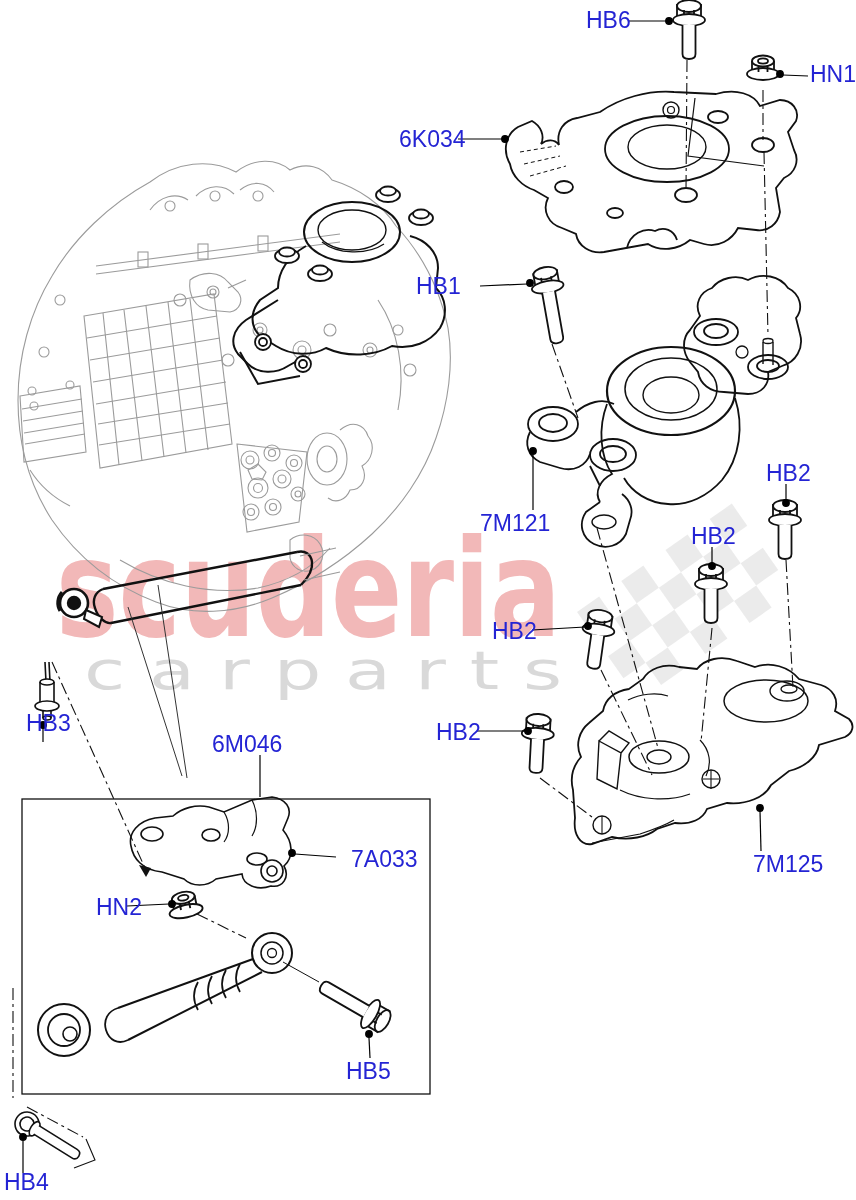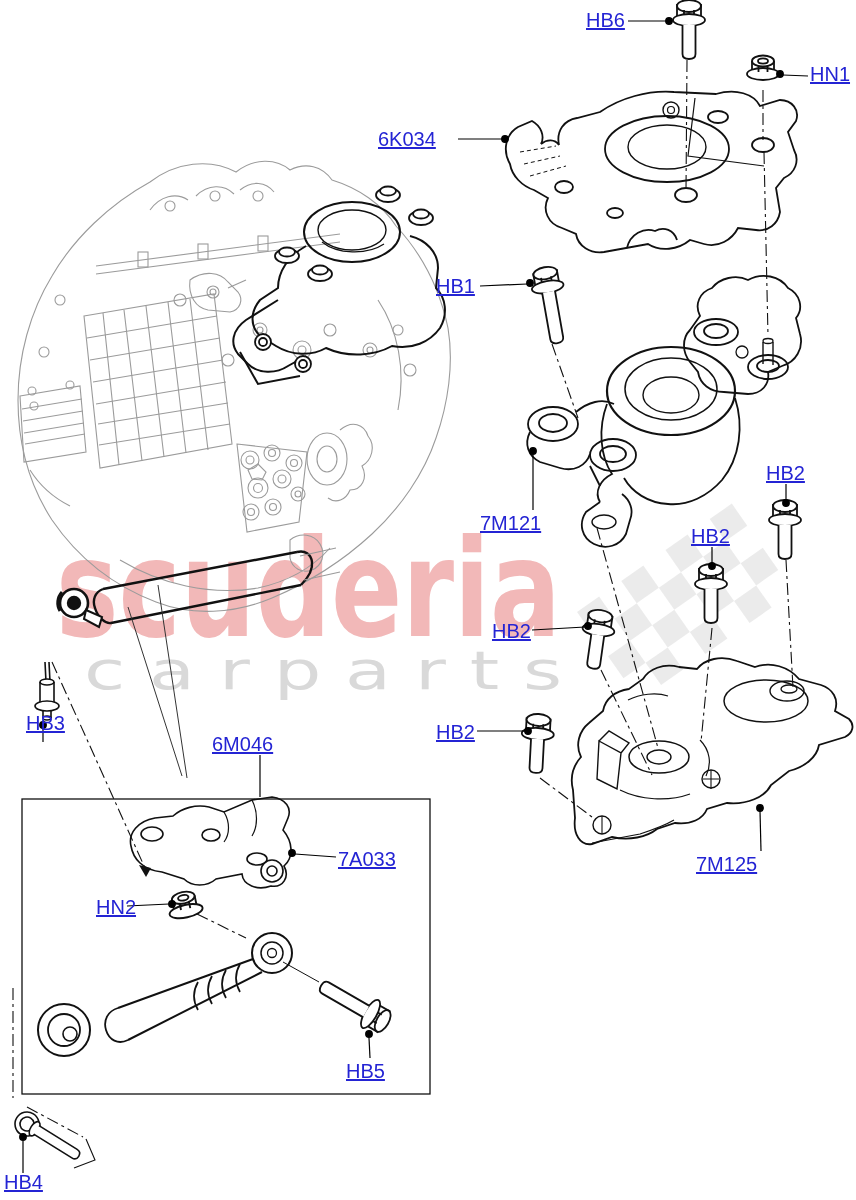--- a/index.html
+++ b/index.html
@@ -1,20 +1,20 @@
 <!DOCTYPE html>
 <html><head>
 <meta charset="utf-8">
 <style>
   html,body{margin:0;padding:0;background:#fff;}
   #stage{position:relative;width:856px;height:1200px;background:var(--page-bg,#fff);
          font-family:"Liberation Sans","DejaVu Sans",sans-serif;overflow:hidden;}
   #art{position:absolute;left:0;top:0;}
-  .callout{position:absolute;font-size:20px;line-height:20px;color:var(--callout-color,#2424d4);
-           white-space:nowrap;cursor:pointer;text-decoration:underline;}
+  .callout{position:absolute;font-size:23px;line-height:20px;color:var(--callout-color,#2424d4);
+           white-space:nowrap;cursor:pointer;}
   .wm-brand{font-family:"DejaVu Sans",sans-serif;font-weight:bold;}
   .wm-tag{font-family:"DejaVu Sans",sans-serif;}
 </style>
 </head>
 <body>
 
 <div id="stage" style="--callout-color: #2424d4; --page-bg: #ffffff;">
 
 <svg id="art" width="856" height="1200" viewBox="0 0 856 1200">
 
@@ -349,27 +349,27 @@
         <circle cx="172" cy="904" r="3.3"></circle>
     <path d="M370,1058 L369,1038"></path>
         <circle cx="369" cy="1034" r="3.3"></circle>
     <path d="M23,1173 L23,1141"></path>
         <circle cx="23" cy="1137" r="3.3"></circle>
   </g>
 </svg>
 
   <div class="callout" style="left:586px;top:10px">HB6</div>
   <div class="callout" style="left:810px;top:64px">HN1</div>
-  <div class="callout" style="left:378px;top:129px">6K034</div>
-  <div class="callout" style="left:436px;top:276px">HB1</div>
+  <div class="callout" style="left:399px;top:129px">6K034</div>
+  <div class="callout" style="left:416px;top:276px">HB1</div>
   <div class="callout" style="left:480px;top:513px">7M121</div>
   <div class="callout" style="left:766px;top:463px">HB2</div>
   <div class="callout" style="left:691px;top:526px">HB2</div>
   <div class="callout" style="left:492px;top:621px">HB2</div>
   <div class="callout" style="left:436px;top:722px">HB2</div>
-  <div class="callout" style="left:696px;top:854px">7M125</div>
+  <div class="callout" style="left:753px;top:854px">7M125</div>
   <div class="callout" style="left:26px;top:713px">HB3</div>
   <div class="callout" style="left:212px;top:734px">6M046</div>
-  <div class="callout" style="left:338px;top:849px">7A033</div>
+  <div class="callout" style="left:351px;top:849px">7A033</div>
   <div class="callout" style="left:96px;top:897px">HN2</div>
   <div class="callout" style="left:346px;top:1061px">HB5</div>
   <div class="callout" style="left:4px;top:1172px">HB4</div>
 </div>
 
 </body></html>

